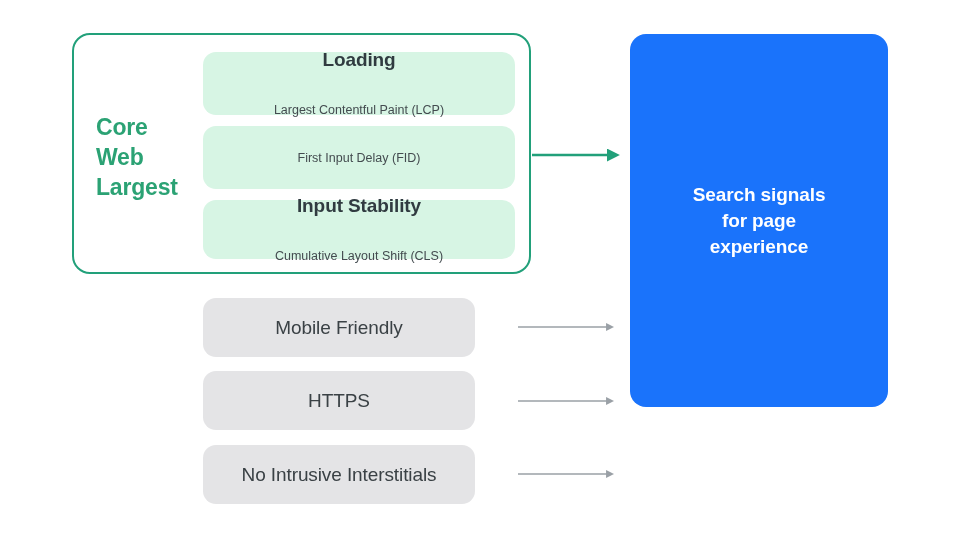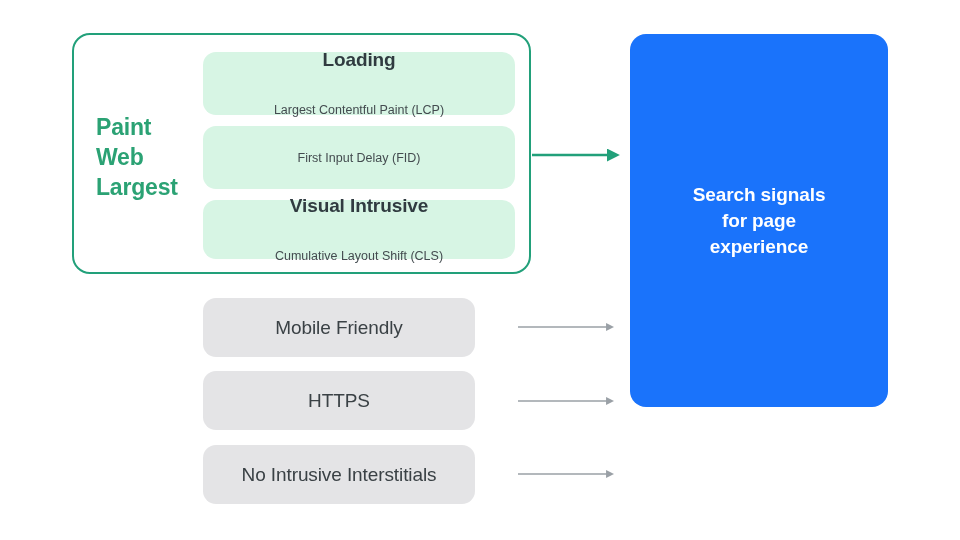--- a/index.html
+++ b/index.html
@@ -135,36 +135,36 @@
   }
 </style>
 </head>
 <body>
 
 <div id="canvas">
 
   <div class="cwv-container"></div>
 
   <div class="cwv-label">
-    <div>Paint</div>
+    <div>Core</div>
     <div>Web</div>
     <div>Largest</div>
   </div>
 
   <div class="vital-card c1">
     <span class="vital-title">Loading</span>
     <span class="vital-sub">Largest Contentful Paint (LCP)</span>
   </div>
 
   <div class="vital-card c2">
     <span class="vital-sub">First Input Delay (FID)</span>
   </div>
 
   <div class="vital-card c3">
-    <span class="vital-title">Visual Intrusive</span>
+    <span class="vital-title">Input Stability</span>
     <span class="vital-sub">Cumulative Layout Shift (CLS)</span>
   </div>
 
   <div class="gray-card g1">
     <span class="gray-label">Mobile Friendly</span>
   </div>
   <div class="gray-card g2">
     <span class="gray-label">HTTPS</span>
   </div>
   <div class="gray-card g3">

